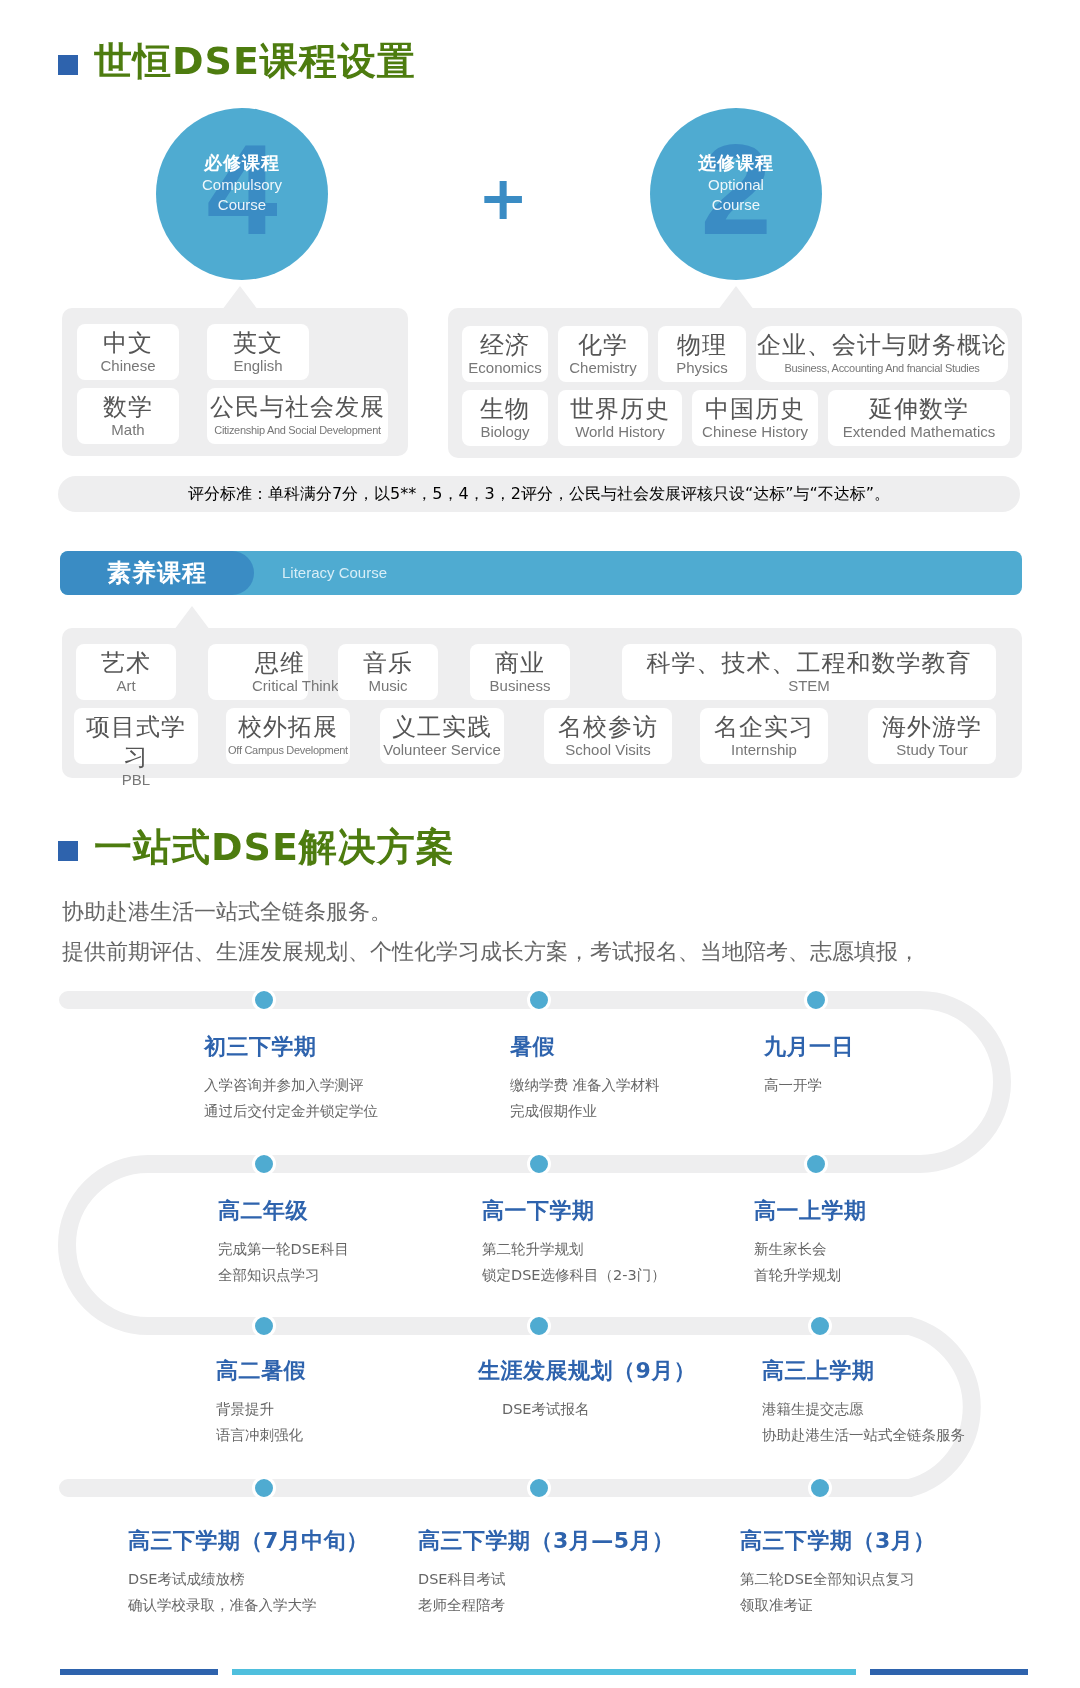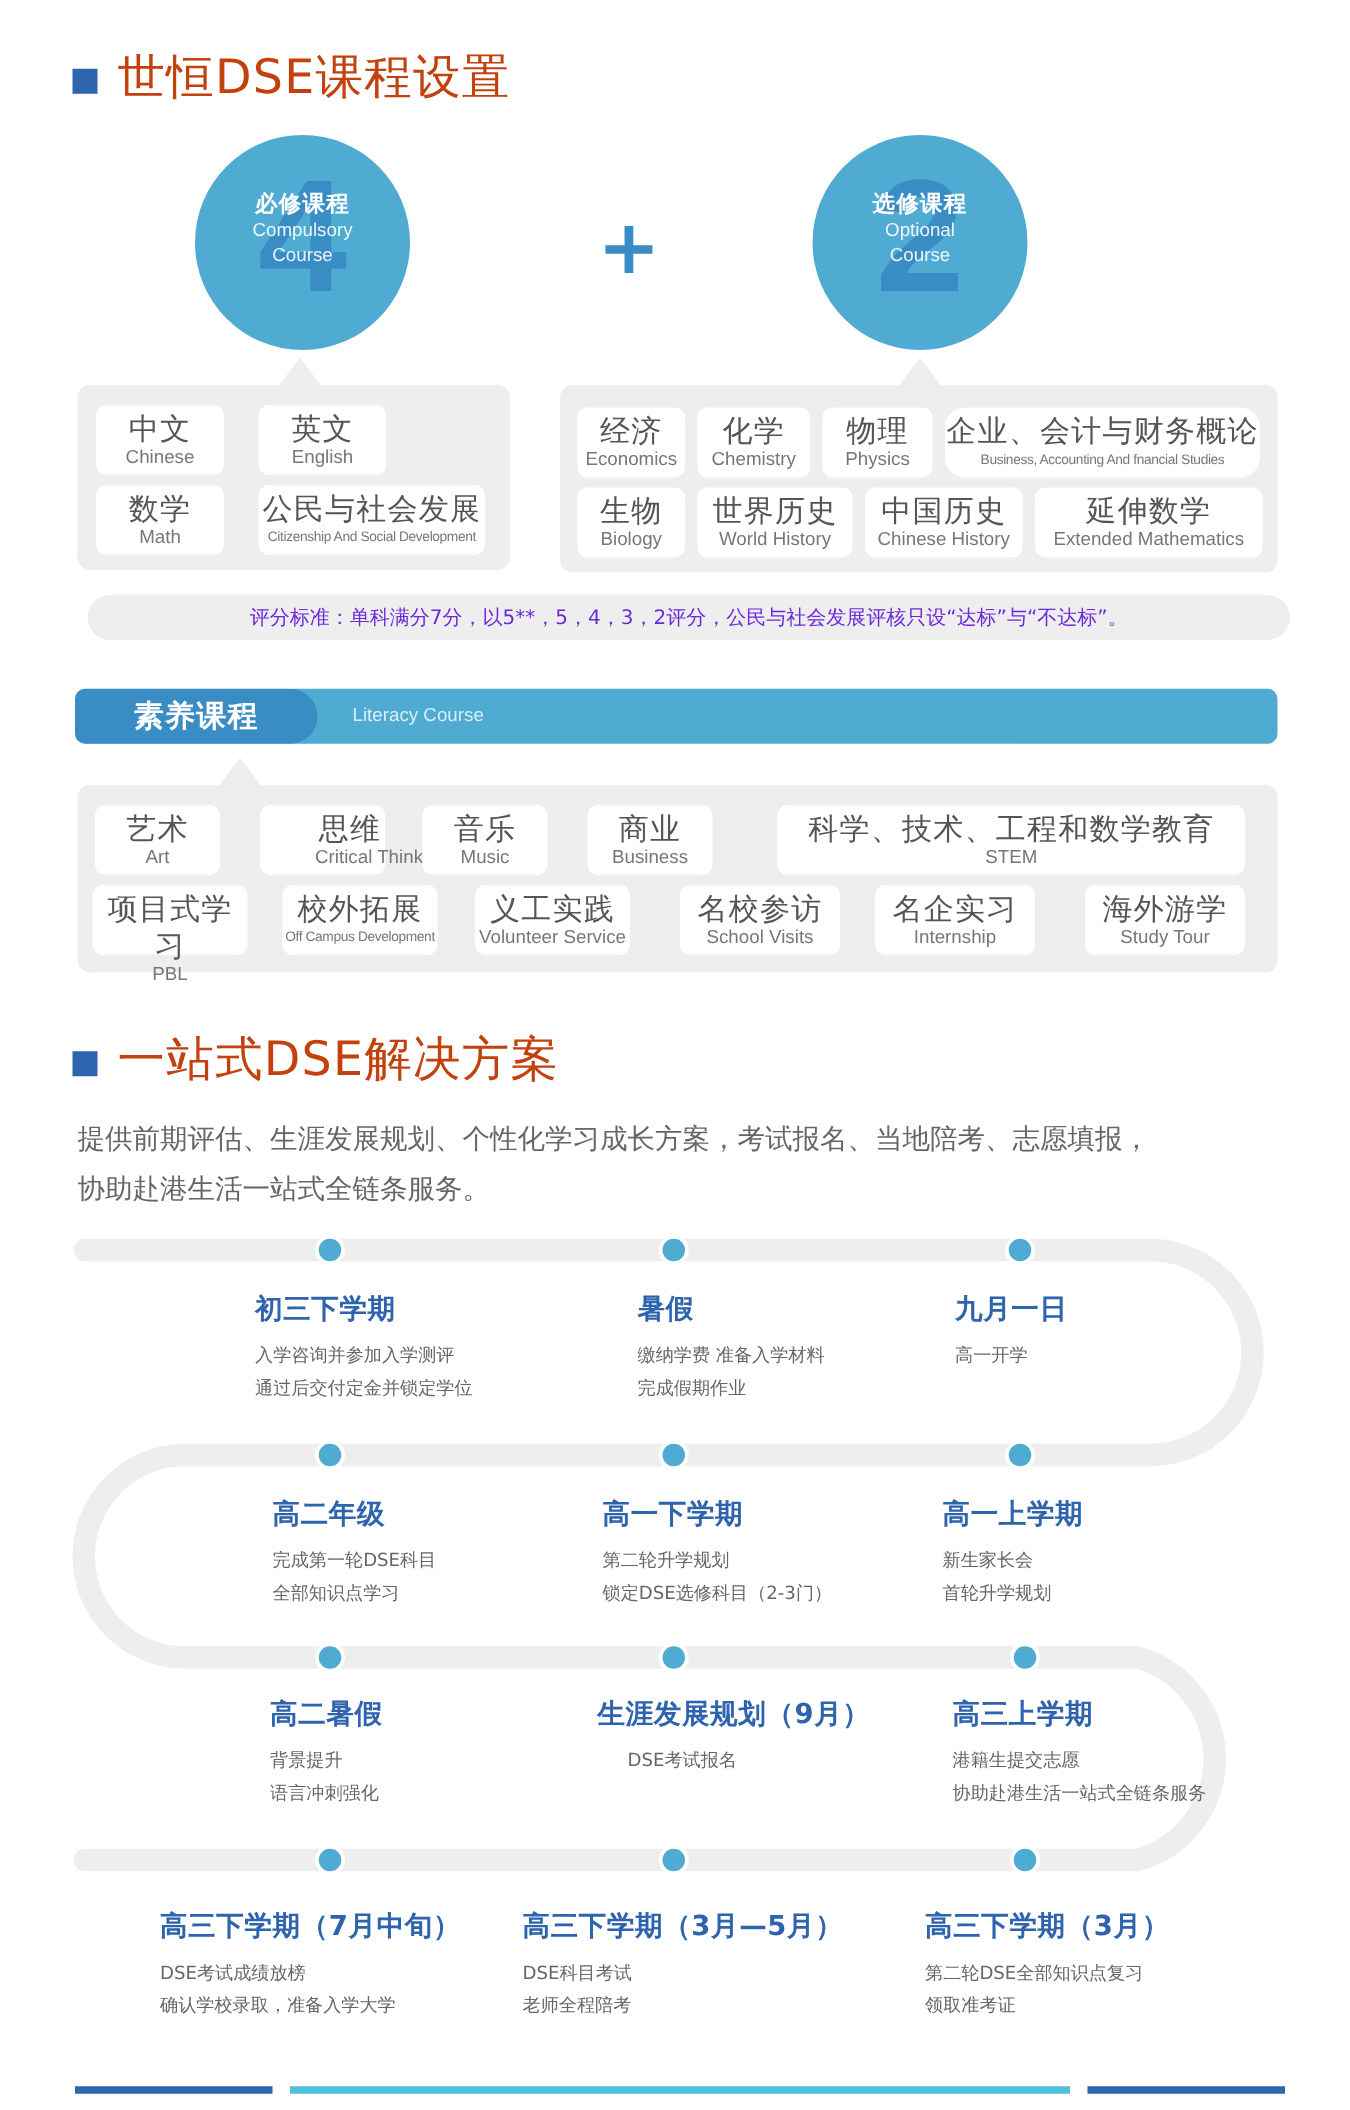--- a/index.html
+++ b/index.html
@@ -1,37 +1,37 @@
 <!DOCTYPE html>
 <html><head>
 <meta charset="utf-8">
 <style>
   * { box-sizing: border-box; margin: 0; padding: 0; }
   html, body { width: 1080px; height: 1688px; background: #ffffff; overflow: hidden; }
   body { position: relative; font-family: "DejaVu Sans", "Liberation Sans", sans-serif; color: #555; }
 
   .sec-title { position: absolute; left: 58px; display: flex; align-items: center; }
   .sec-title .sq { width: 20px; height: 20px; background: #2e63ad; margin-right: 16px; margin-top: 6px; }
-  .sec-title .txt { font-size: 38px; font-weight: normal; color: #c2410c; letter-spacing: 1px; }
+  .sec-title .txt { font-size: 38px; font-weight: bold; color: #4d7c0f; letter-spacing: 1px; }
 
   .circle { position: absolute; width: 172px; height: 172px; border-radius: 50%; background: #4fabd1; text-align: center; color: #fff; overflow: hidden; }
   .circle .big { position: absolute; left: 0; right: 0; top: 18px; font-size: 128px; font-weight: bold; color: #3a8cc4; line-height: 1; font-family: "Liberation Sans", sans-serif; }
   .circle .cn { position: relative; margin-top: 43px; font-size: 18px; font-weight: bold; letter-spacing: 1px; }
   .circle .en { position: relative; font-size: 15px; line-height: 20px; opacity: 0.9; font-family: "Liberation Sans", sans-serif; }
   .circle-tail { position: absolute; width: 0; height: 0; border-left: 18px solid transparent; border-right: 18px solid transparent; border-bottom: 24px solid #eeeeef; }
 
   .plus { position: absolute; left: 478px; top: 168px; font-size: 60px; color: #3a8cc4; font-weight: bold; line-height: 1; }
 
   .panel { position: absolute; background: #eeeeef; border-radius: 10px; }
   .chip { position: absolute; background: #fff; border-radius: 8px; text-align: center; padding-top: 4px; }
   .chip .cn { font-size: 24px; color: #555; line-height: 30px; letter-spacing: 1px; }
   .chip .en { font-size: 15px; color: #777; line-height: 16px; font-family: "Liberation Sans", sans-serif; white-space: nowrap; }
   .chip .en.narrow { font-size: 11px; letter-spacing: -0.3px; }
 
-  .score-bar { position: absolute; left: 70px; top: 476px; width: 962px; height: 36px; background: #eeeeef; border-radius: 18px; text-align: center; line-height: 36px; font-size: 16px; color: #6d28d9; }
+  .score-bar { position: absolute; left: 58px; top: 476px; width: 962px; height: 36px; background: #eeeeef; border-radius: 18px; text-align: center; line-height: 36px; font-size: 16px; color: #000000; }
 
   .literacy-bar { position: absolute; left: 60px; top: 551px; width: 962px; height: 44px; background: #4fabd1; border-radius: 8px; overflow: hidden; }
   .literacy-bar .left { position: absolute; left: 0; top: 0; width: 194px; height: 44px; background: #3a8cc4; border-radius: 8px 22px 22px 8px; color: #fff; font-size: 24px; font-weight: bold; line-height: 44px; text-align: center; letter-spacing: 1px; }
   .literacy-bar .right { position: absolute; left: 222px; top: 0; height: 44px; line-height: 44px; color: #d8eef7; font-size: 15px; font-family: "Liberation Sans", sans-serif; }
 
   .intro { position: absolute; left: 62px; top: 892px; width: 960px; font-size: 22px; line-height: 40px; color: #666; }
 
   .track-svg { position: absolute; left: 0; top: 0; }
 
   .dot { position: absolute; width: 24px; height: 24px; border-radius: 50%; background: #4fabd1; border: 3px solid #fff; }
@@ -177,22 +177,22 @@
     <div class="en">Study Tour</div>
   </div>
 </div>
 
 <div class="sec-title" style="top:822px;">
   <div class="sq"></div>
   <div class="txt">一站式DSE解决方案</div>
 </div>
 
 <div class="intro">
+  <div>协助赴港生活一站式全链条服务。</div>
   <div>提供前期评估、生涯发展规划、个性化学习成长方案，考试报名、当地陪考、志愿填报，</div>
-  <div>协助赴港生活一站式全链条服务。</div>
 </div>
 
 <svg class="track-svg" width="1080" height="1688" viewBox="0 0 1080 1688">
   <path d="M 68 1000 L 920 1000 A 82 82 0 0 1 920 1164 L 148 1164 A 81 81 0 0 0 148 1326 L 910 1326 A 84 84 0 0 1 910 1488 L 68 1488" fill="none" stroke="#eeeeef" stroke-width="18" stroke-linecap="round"></path>
 </svg>
 
 <div class="dot" style="left:252px; top:988px;"></div>
 <div class="dot" style="left:527px; top:988px;"></div>
 <div class="dot" style="left:804px; top:988px;"></div>
 <div class="dot" style="left:252px; top:1152px;"></div>

